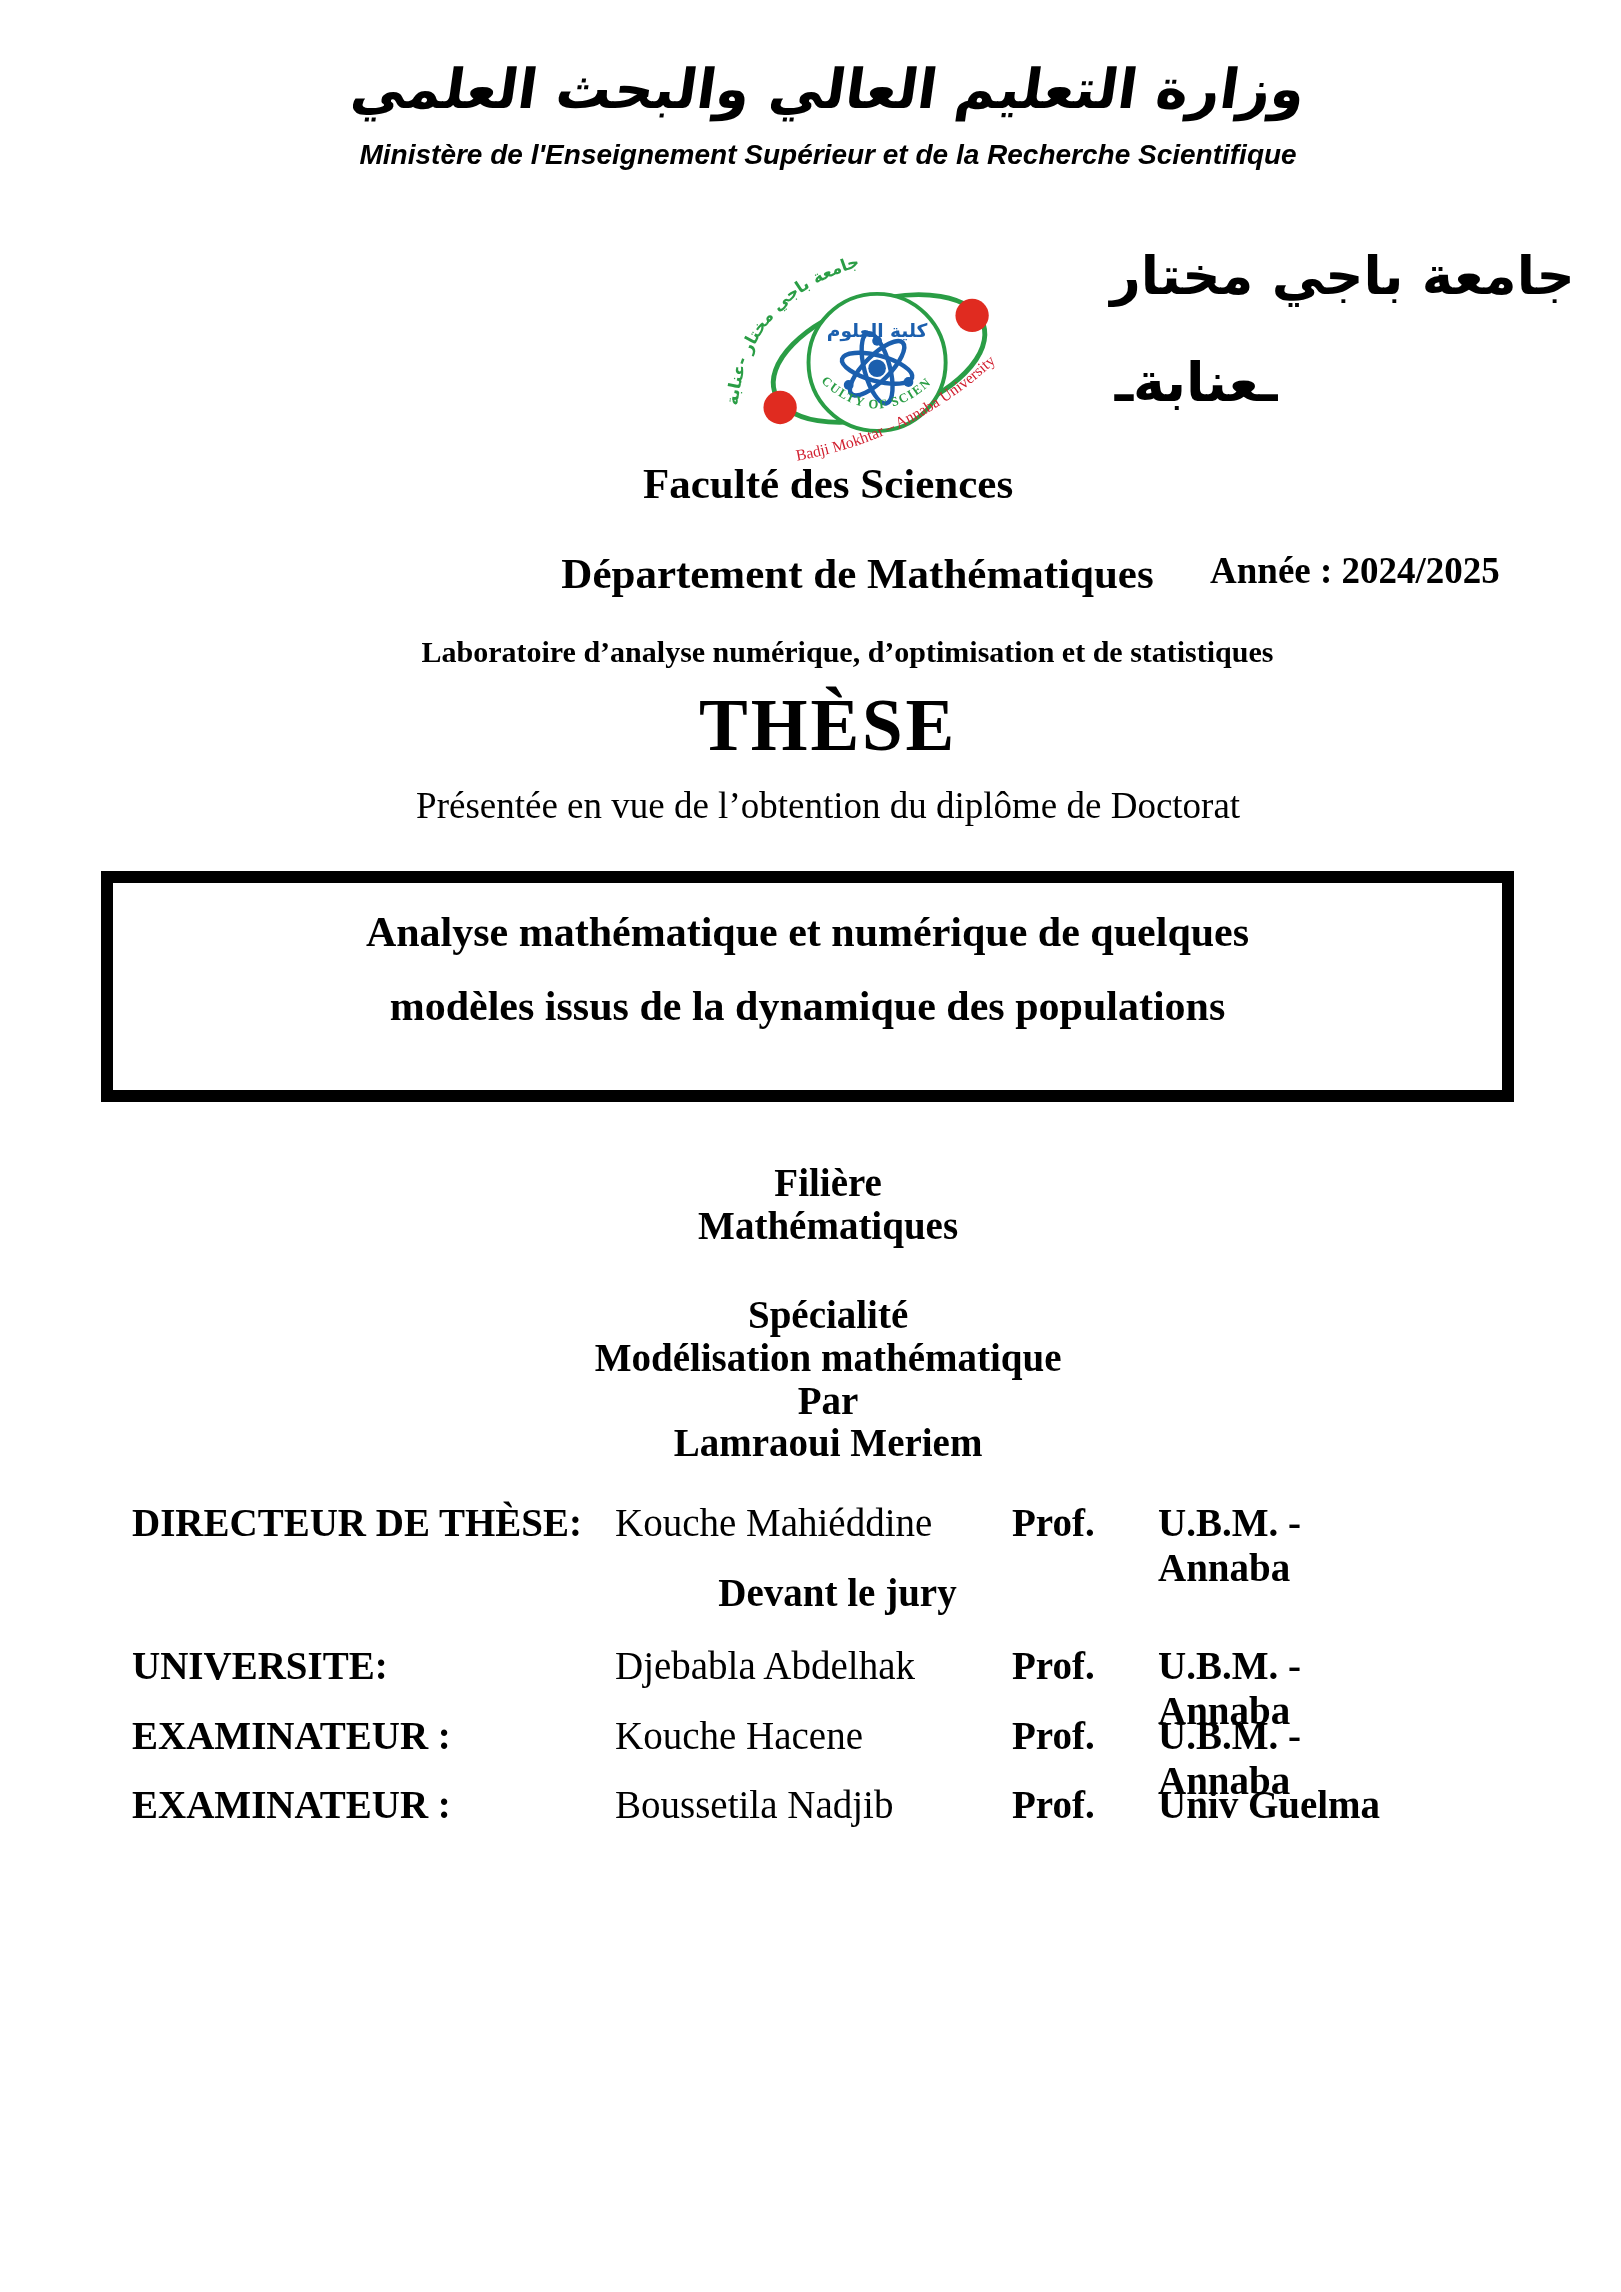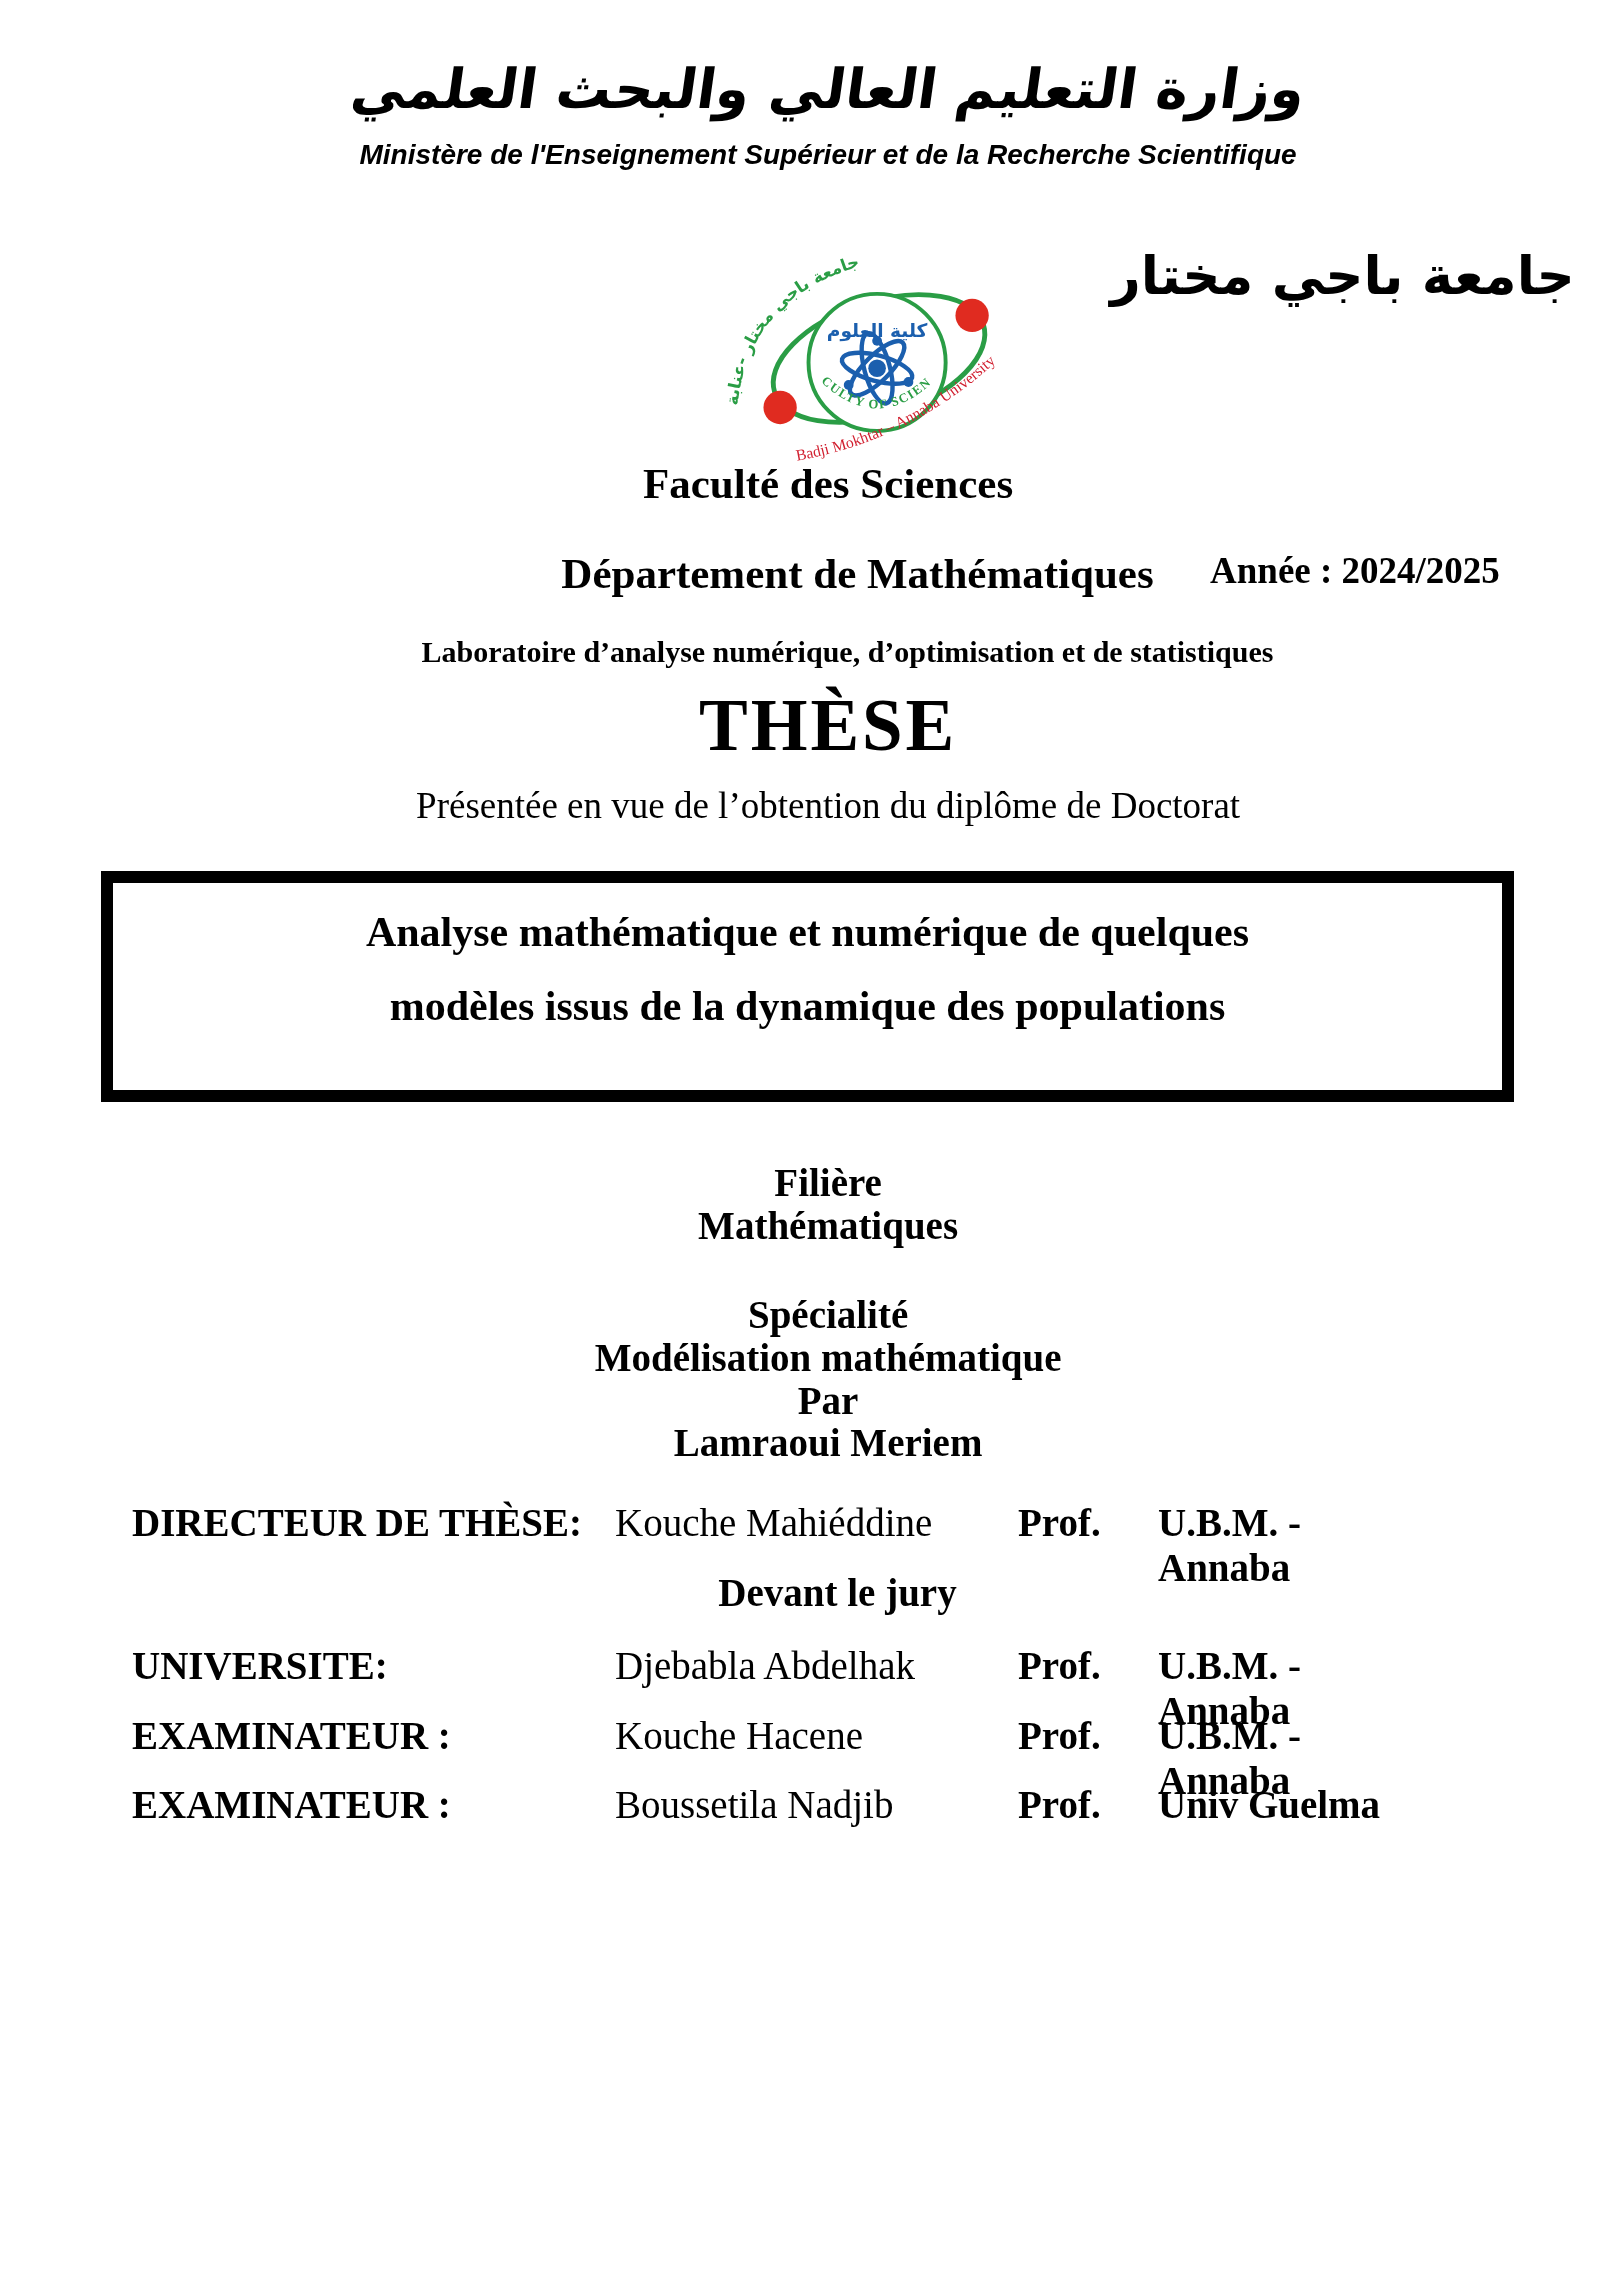--- a/index.html
+++ b/index.html
@@ -61,21 +61,21 @@
   .filiere-label{top:1160px;}
   .filiere-value{top:1203px;}
   .spec-label{top:1292px;}
   .spec-value{top:1335px;}
   .par-label{top:1378px;}
   .author{top:1420px;}
 
   .row{position:absolute;left:0;width:1437px;height:49px;font-size:39px;}
   .row .lab-c{position:absolute;left:132px;font-weight:bold;}
   .row .name-c{position:absolute;left:615px;}
-  .row .grade-c{position:absolute;left:1012px;font-weight:bold;margin-left:6px;}
+  .row .grade-c{position:absolute;left:1012px;font-weight:bold;}
   .row .inst-c{position:absolute;left:1158px;font-weight:bold;}
   .row-director{top:1500px;}
   .jury-heading{top:1570px;font-size:39px;font-weight:bold;left:29px;width:1617px;}
   .row-j0{top:1643px;}
   .row-j1{top:1713px;}
   .row-j2{top:1782px;}
 </style>
 </head>
 <body>
 
@@ -110,20 +110,21 @@
     </text>
     <text font-family="Liberation Serif, serif" font-size="16" fill="#d11f2f">
       <textPath href="#arcRed" startOffset="4%">Badji Mokhtar – Annaba University</textPath>
     </text>
     <text font-family="DejaVu Sans, sans-serif" font-size="17" font-weight="bold" fill="#2a9d45">
       <textPath href="#arcTop" startOffset="2%">جامعة باجي مختار -عنابة</textPath>
     </text>
   </svg>
 
   <div class="abs ar uni-ar-1">جامعة باجي مختار</div>
+  <div class="abs ar uni-ar-2">ـعنابةـ</div>
 
   <div class="cx faculty">Faculté des Sciences</div>
   <div class="abs dept">Département de Mathématiques</div>
   <div class="abs year">Année : 2024/2025</div>
   <div class="abs lab">Laboratoire d’analyse numérique, d’optimisation et de statistiques</div>
 
   <div class="cx these">THÈSE</div>
   <div class="cx presentee">Présentée en vue de l’obtention du diplôme de Doctorat</div>
 
   <div class="abs title-box">

